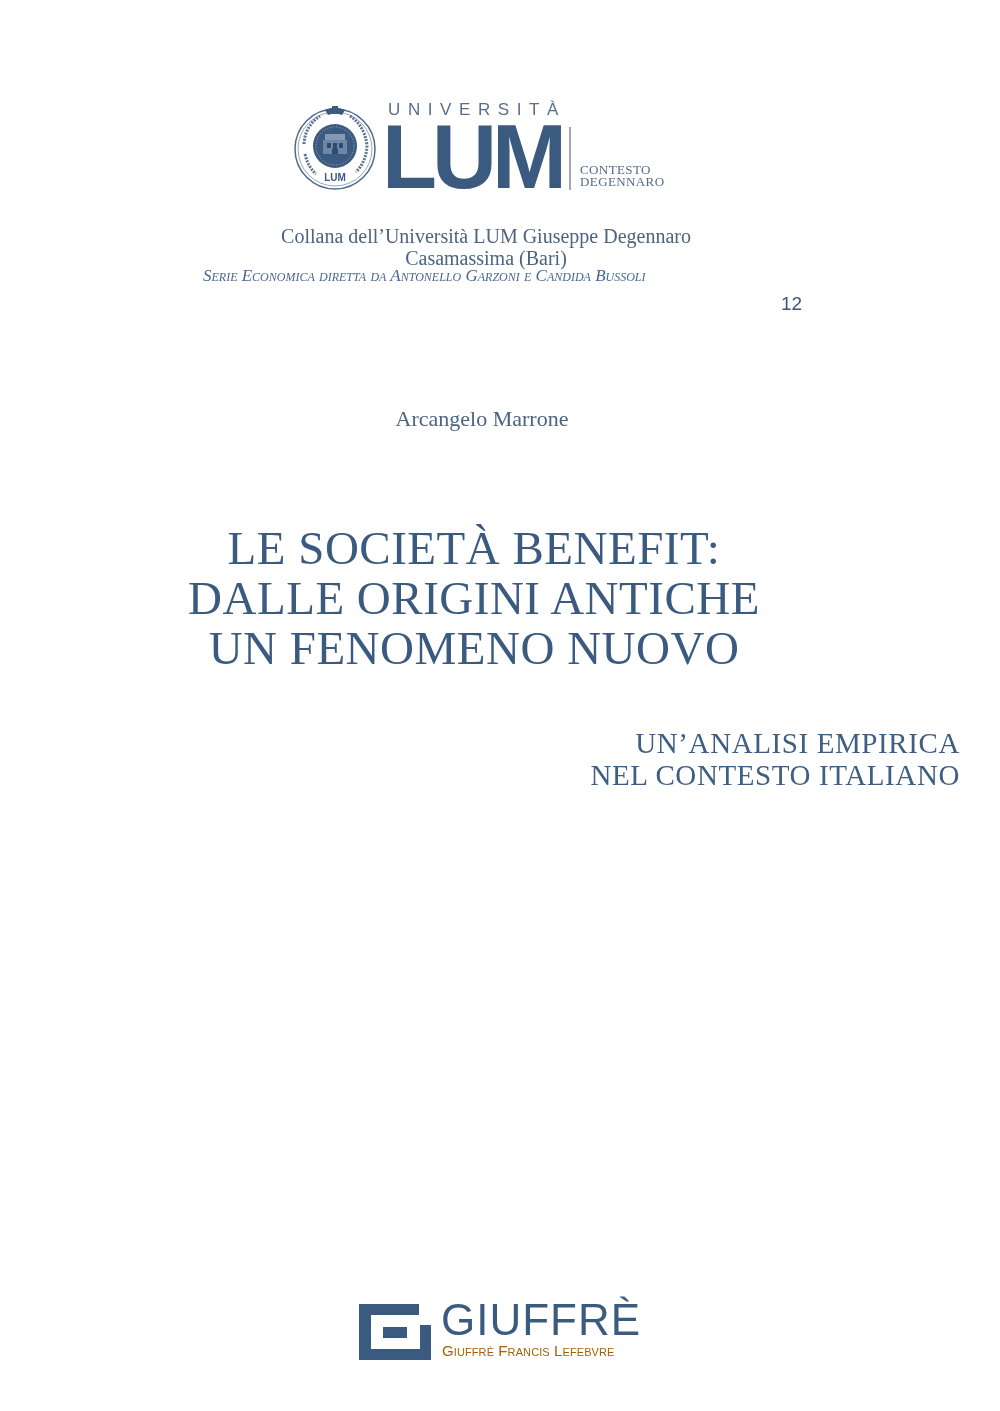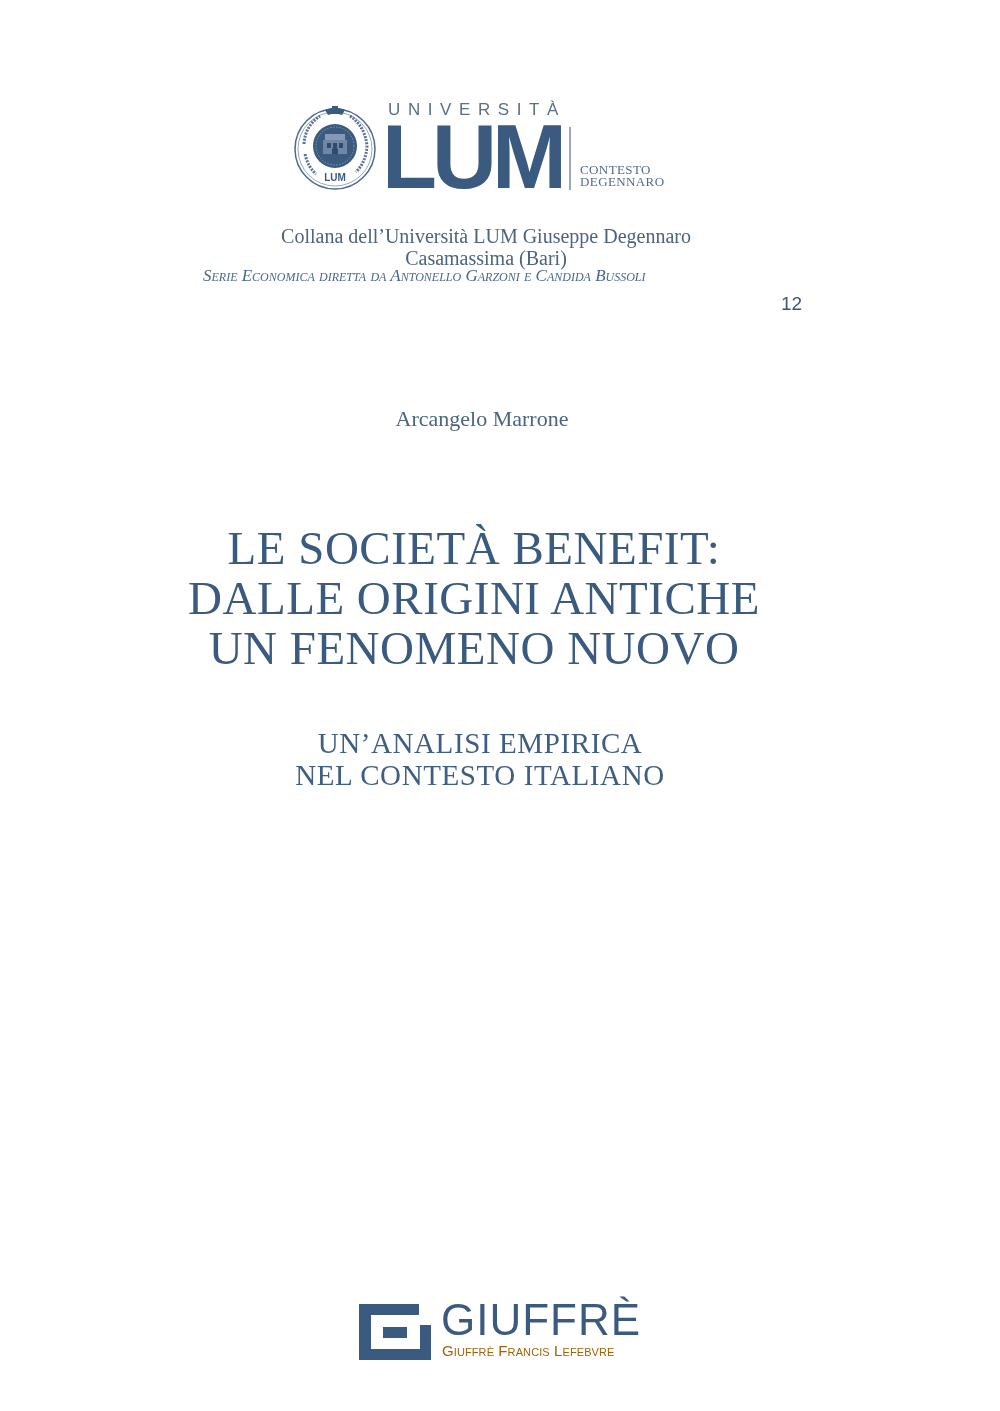--- a/index.html
+++ b/index.html
@@ -138,21 +138,21 @@
       letter-spacing: 0.5px;
       padding-right: 24px;
     }
     .title div { white-space: nowrap; }
 
     .subtitle {
       position: absolute;
       left: 0;
       width: 1000px;
       top: 727px;
-      text-align: center;
+      text-align: right;
       font-family: "Liberation Serif", serif;
       font-size: 29px;
       line-height: 32px;
       color: #3f5e84;
       letter-spacing: 0.6px;
       padding-right: 40px;
     }
 
     
     .publisher {

